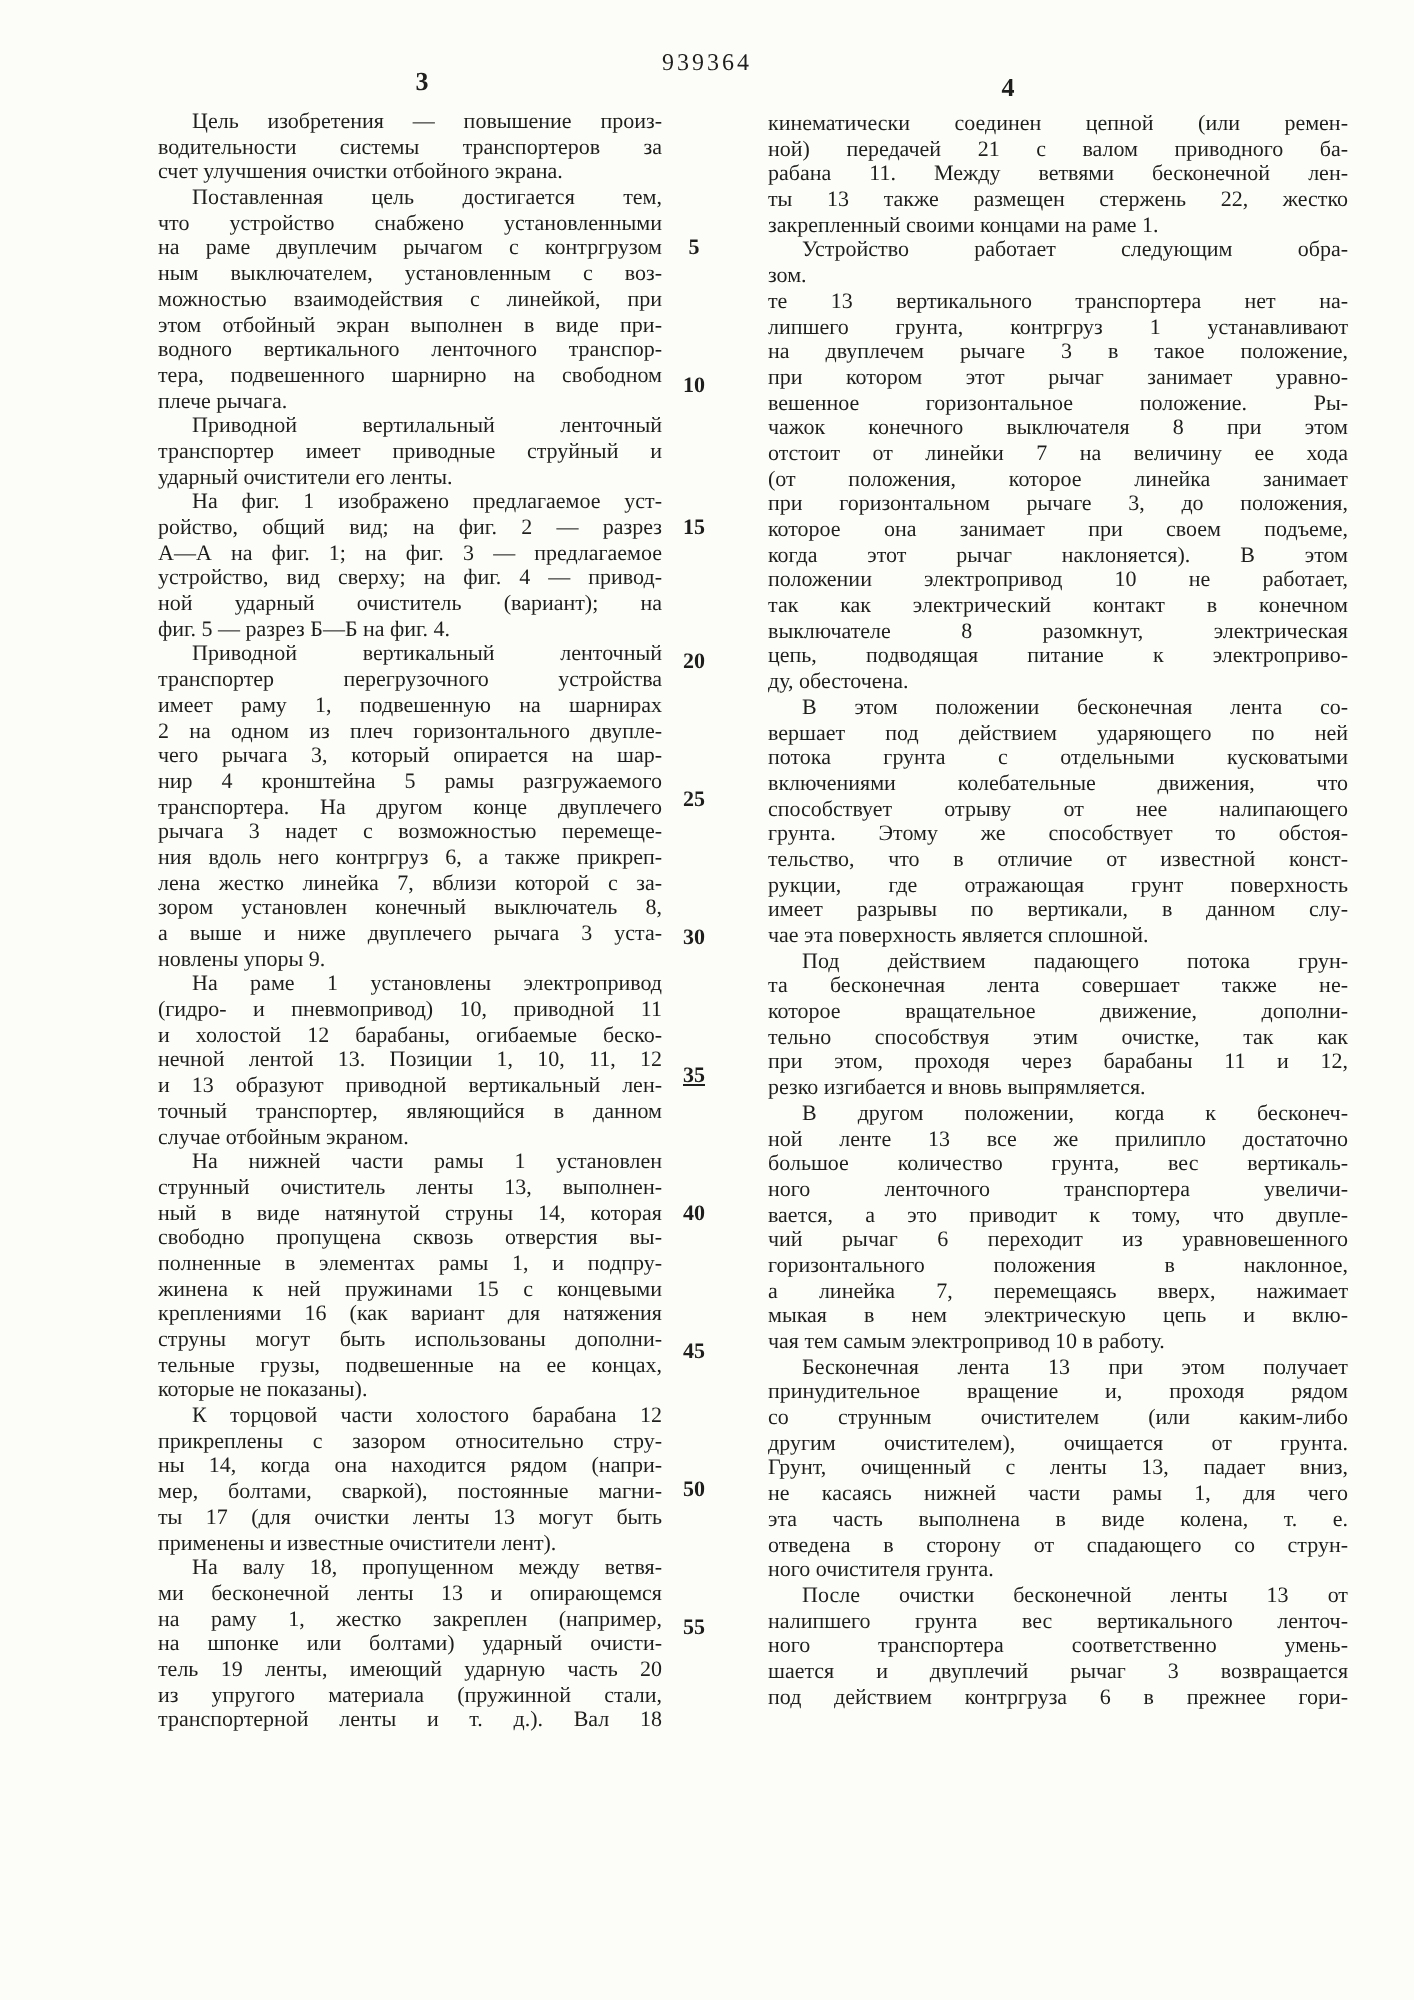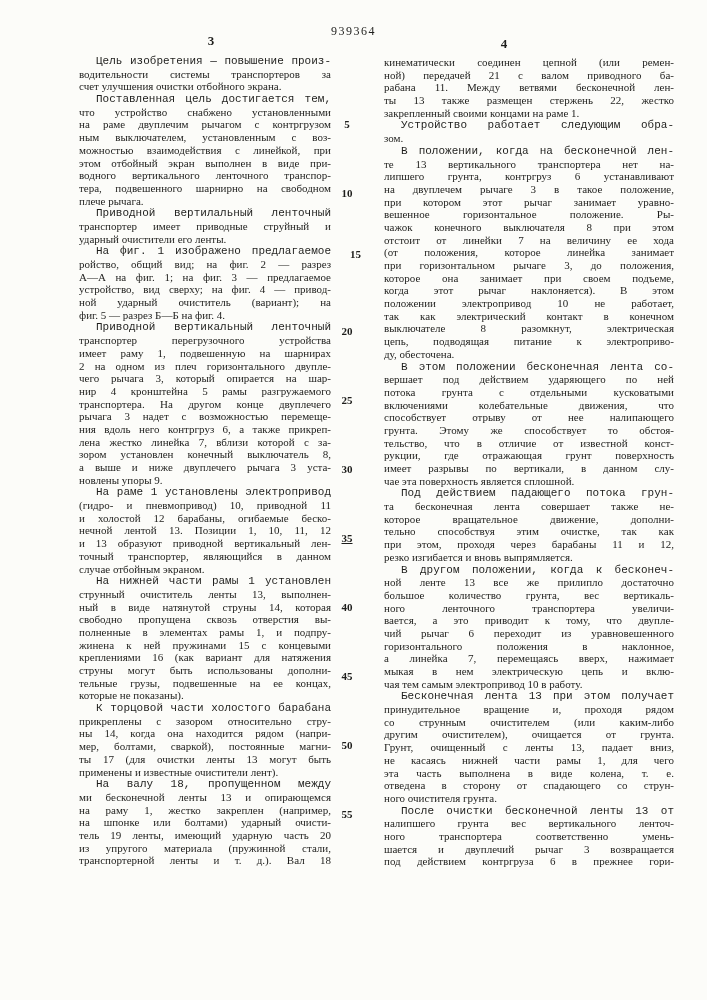--- a/index.html
+++ b/index.html
@@ -27,21 +27,21 @@
   .col.col-left  { left:79px;  top:55px; width:252px; }
   .col.col-right { left:384px; top:56px; width:290px; }
   .para { margin:0; }
   .line {
     height:12.7px;
     overflow:hidden;
     text-align:justify;
     text-align-last:justify;
   }
   .line.end { text-align-last:left; }
-  .line.indent { text-indent:17px;font-family:Liberation Mono, monospace; }
+  .line.indent { text-indent:17px; }
   .gutter-num {
     position:absolute;
     left:333px; width:28px;
     text-align:center;
     font-size:11px; font-weight:bold;
     font-family:"Liberation Serif", serif;
     color:#1e1e1c;
   }
 </style>
 </head>
@@ -143,23 +143,22 @@
         <div class="line">ной) передачей 21 с валом приводного ба-</div>
         <div class="line">рабана 11. Между ветвями бесконечной лен-</div>
         <div class="line">ты 13 также размещен стержень 22, жестко</div>
         <div class="line end">закрепленный своими концами на раме 1.</div>
       </div>
       <div class="para">
         <div class="line indent">Устройство работает следующим обра-</div>
         <div class="line end">зом.</div>
       </div>
       <div class="para">
-        <div class="line indent">В положении, когда на бесконечной лен-</div>
         <div class="line">те 13 вертикального транспортера нет на-</div>
-        <div class="line">липшего грунта, контргруз 6 устанавливают</div>
+        <div class="line">липшего грунта, контргруз 1 устанавливают</div>
         <div class="line">на двуплечем рычаге 3 в такое положение,</div>
         <div class="line">при котором этот рычаг занимает уравно-</div>
         <div class="line">вешенное горизонтальное положение. Ры-</div>
         <div class="line">чажок конечного выключателя 8 при этом</div>
         <div class="line">отстоит от линейки 7 на величину ее хода</div>
         <div class="line">(от положения, которое линейка занимает</div>
         <div class="line">при горизонтальном рычаге 3, до положения,</div>
         <div class="line">которое она занимает при своем подъеме,</div>
         <div class="line">когда этот рычаг наклоняется). В этом</div>
         <div class="line">положении электропривод 10 не работает,</div>
@@ -216,21 +215,21 @@
         <div class="line">налипшего грунта вес вертикального ленточ-</div>
         <div class="line">ного транспортера соответственно умень-</div>
         <div class="line">шается и двуплечий рычаг 3 возвращается</div>
         <div class="line">под действием контргруза 6 в прежнее гори-</div>
       </div>
     </div>
 
   <div id="gutter">
       <div class="gutter-num" style="top: 118px;">5</div>
       <div class="gutter-num" style="top: 187px;">10</div>
-      <div class="gutter-num" style="top: 248px; text-align: right;">15</div>
+      <div class="gutter-num" style="top: 258px;">15</div>
       <div class="gutter-num" style="top: 325px;">20</div>
       <div class="gutter-num" style="top: 394px; text-align: center;">25</div>
       <div class="gutter-num" style="top: 463px;">30</div>
       <div class="gutter-num" style="top: 532px; text-decoration: underline;">35</div>
       <div class="gutter-num" style="top: 601px;">40</div>
       <div class="gutter-num" style="top: 670px;">45</div>
       <div class="gutter-num" style="top: 739px;">50</div>
       <div class="gutter-num" style="top: 808px;">55</div>
     </div>
 </div>

